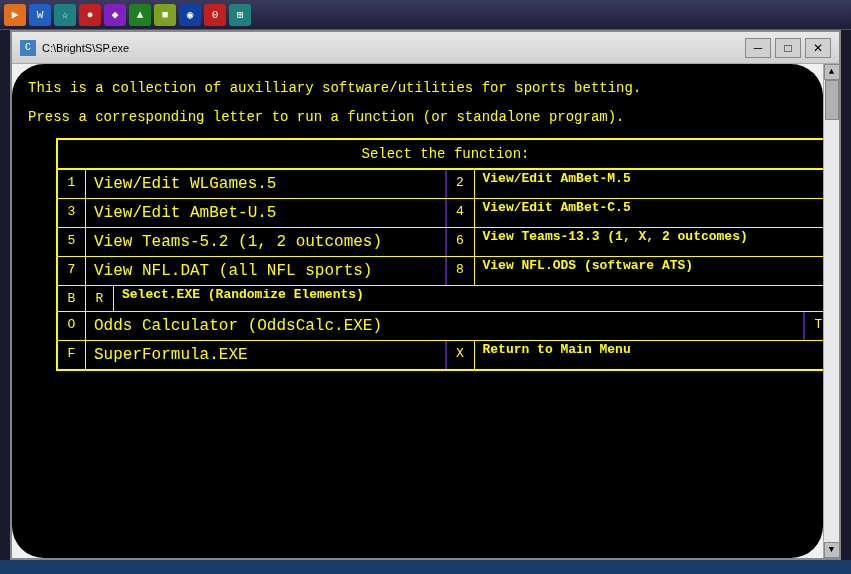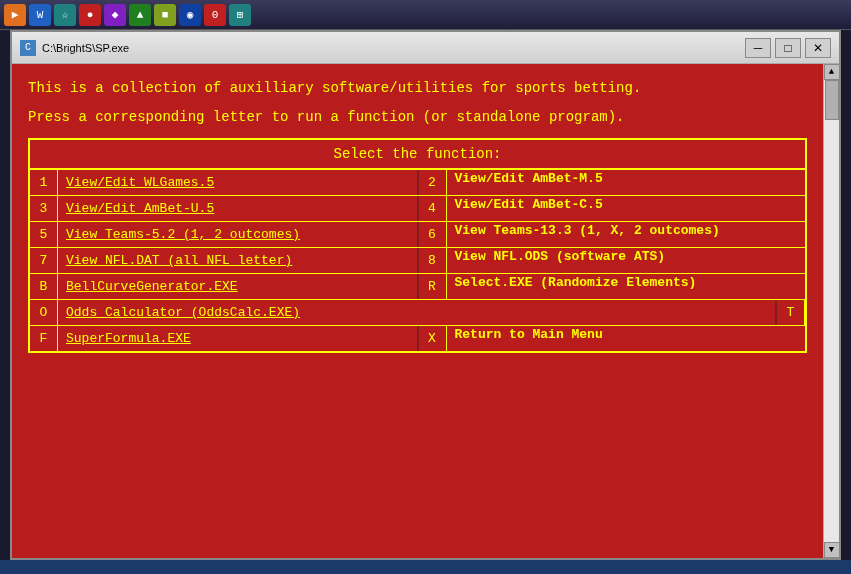--- a/index.html
+++ b/index.html
@@ -109,26 +109,27 @@
     }
 
     .scrollbar-container {
       display: flex;
       flex: 1;
       overflow: hidden;
     }
 
     .console-area {
       flex: 1;
-      background: #b91c1c;
+      background: #000000;
       padding: 14px 16px;
       color: #ffff00;
       font-family: 'Courier New', Courier, monospace;
       font-size: 14px;
       overflow: hidden;
+      border-radius: 32px;
     }
 
     .console-text {
       margin-bottom: 8px;
       line-height: 1.5;
     }
 
     .scrollbar-right {
       width: 16px;
       background: #d0d0d0;
@@ -162,20 +163,21 @@
       height: 40px;
       background: #b0b0b0;
       border: 1px solid #888;
       margin: 0 auto;
     }
 
     .function-table {
       margin-top: 10px;
       border: 2px solid #ffff00;
       width: 100%;
+      margin-left: 28px;
     }
 
     .table-header {
       text-align: center;
       padding: 6px;
       border-bottom: 2px solid #ffff00;
       font-size: 14px;
       color: #ffff00;
     }
 
@@ -200,23 +202,22 @@
       border-right: 1px solid #ffff00;
       text-align: center;
       color: #ffff00;
       font-size: 13px;
     }
 
     .cell-value {
       flex: 1;
       padding: 5px 8px;
       color: #ffff00;
-      font-size: 13px;
-      border-right: 2px solid #7f1d1d;
-      text-decoration: underline;
+      font-size: 16px;
+      border-right: 2px solid #4c1d95;
     }
 
     .cell-key2 {
       width: 28px;
       min-width: 28px;
       padding: 5px 4px;
       border-right: 1px solid #ffff00;
       text-align: center;
       color: #ffff00;
       font-size: 13px;
@@ -289,28 +290,27 @@
 
           <div class="table-row">
             <div class="cell-key">5</div>
             <div class="cell-value">View Teams-5.2 (1, 2 outcomes)</div>
             <div class="cell-key2">6</div>
             <div class="cell-value2">View Teams-13.3 (1, X, 2 outcomes)</div>
           </div>
 
           <div class="table-row">
             <div class="cell-key">7</div>
-            <div class="cell-value">View NFL.DAT (all NFL letter)</div>
+            <div class="cell-value">View NFL.DAT (all NFL sports)</div>
             <div class="cell-key2">8</div>
             <div class="cell-value2">View NFL.ODS (software ATS)</div>
           </div>
 
           <div class="table-row">
             <div class="cell-key">B</div>
-            <div class="cell-value">BellCurveGenerator.EXE</div>
             <div class="cell-key2">R</div>
             <div class="cell-value2">Select.EXE (Randomize Elements)</div>
           </div>
 
           <div class="table-row">
             <div class="cell-key">O</div>
             <div class="cell-value">Odds Calculator (OddsCalc.EXE)</div>
             <div class="cell-key2">T</div>
           </div>
 

